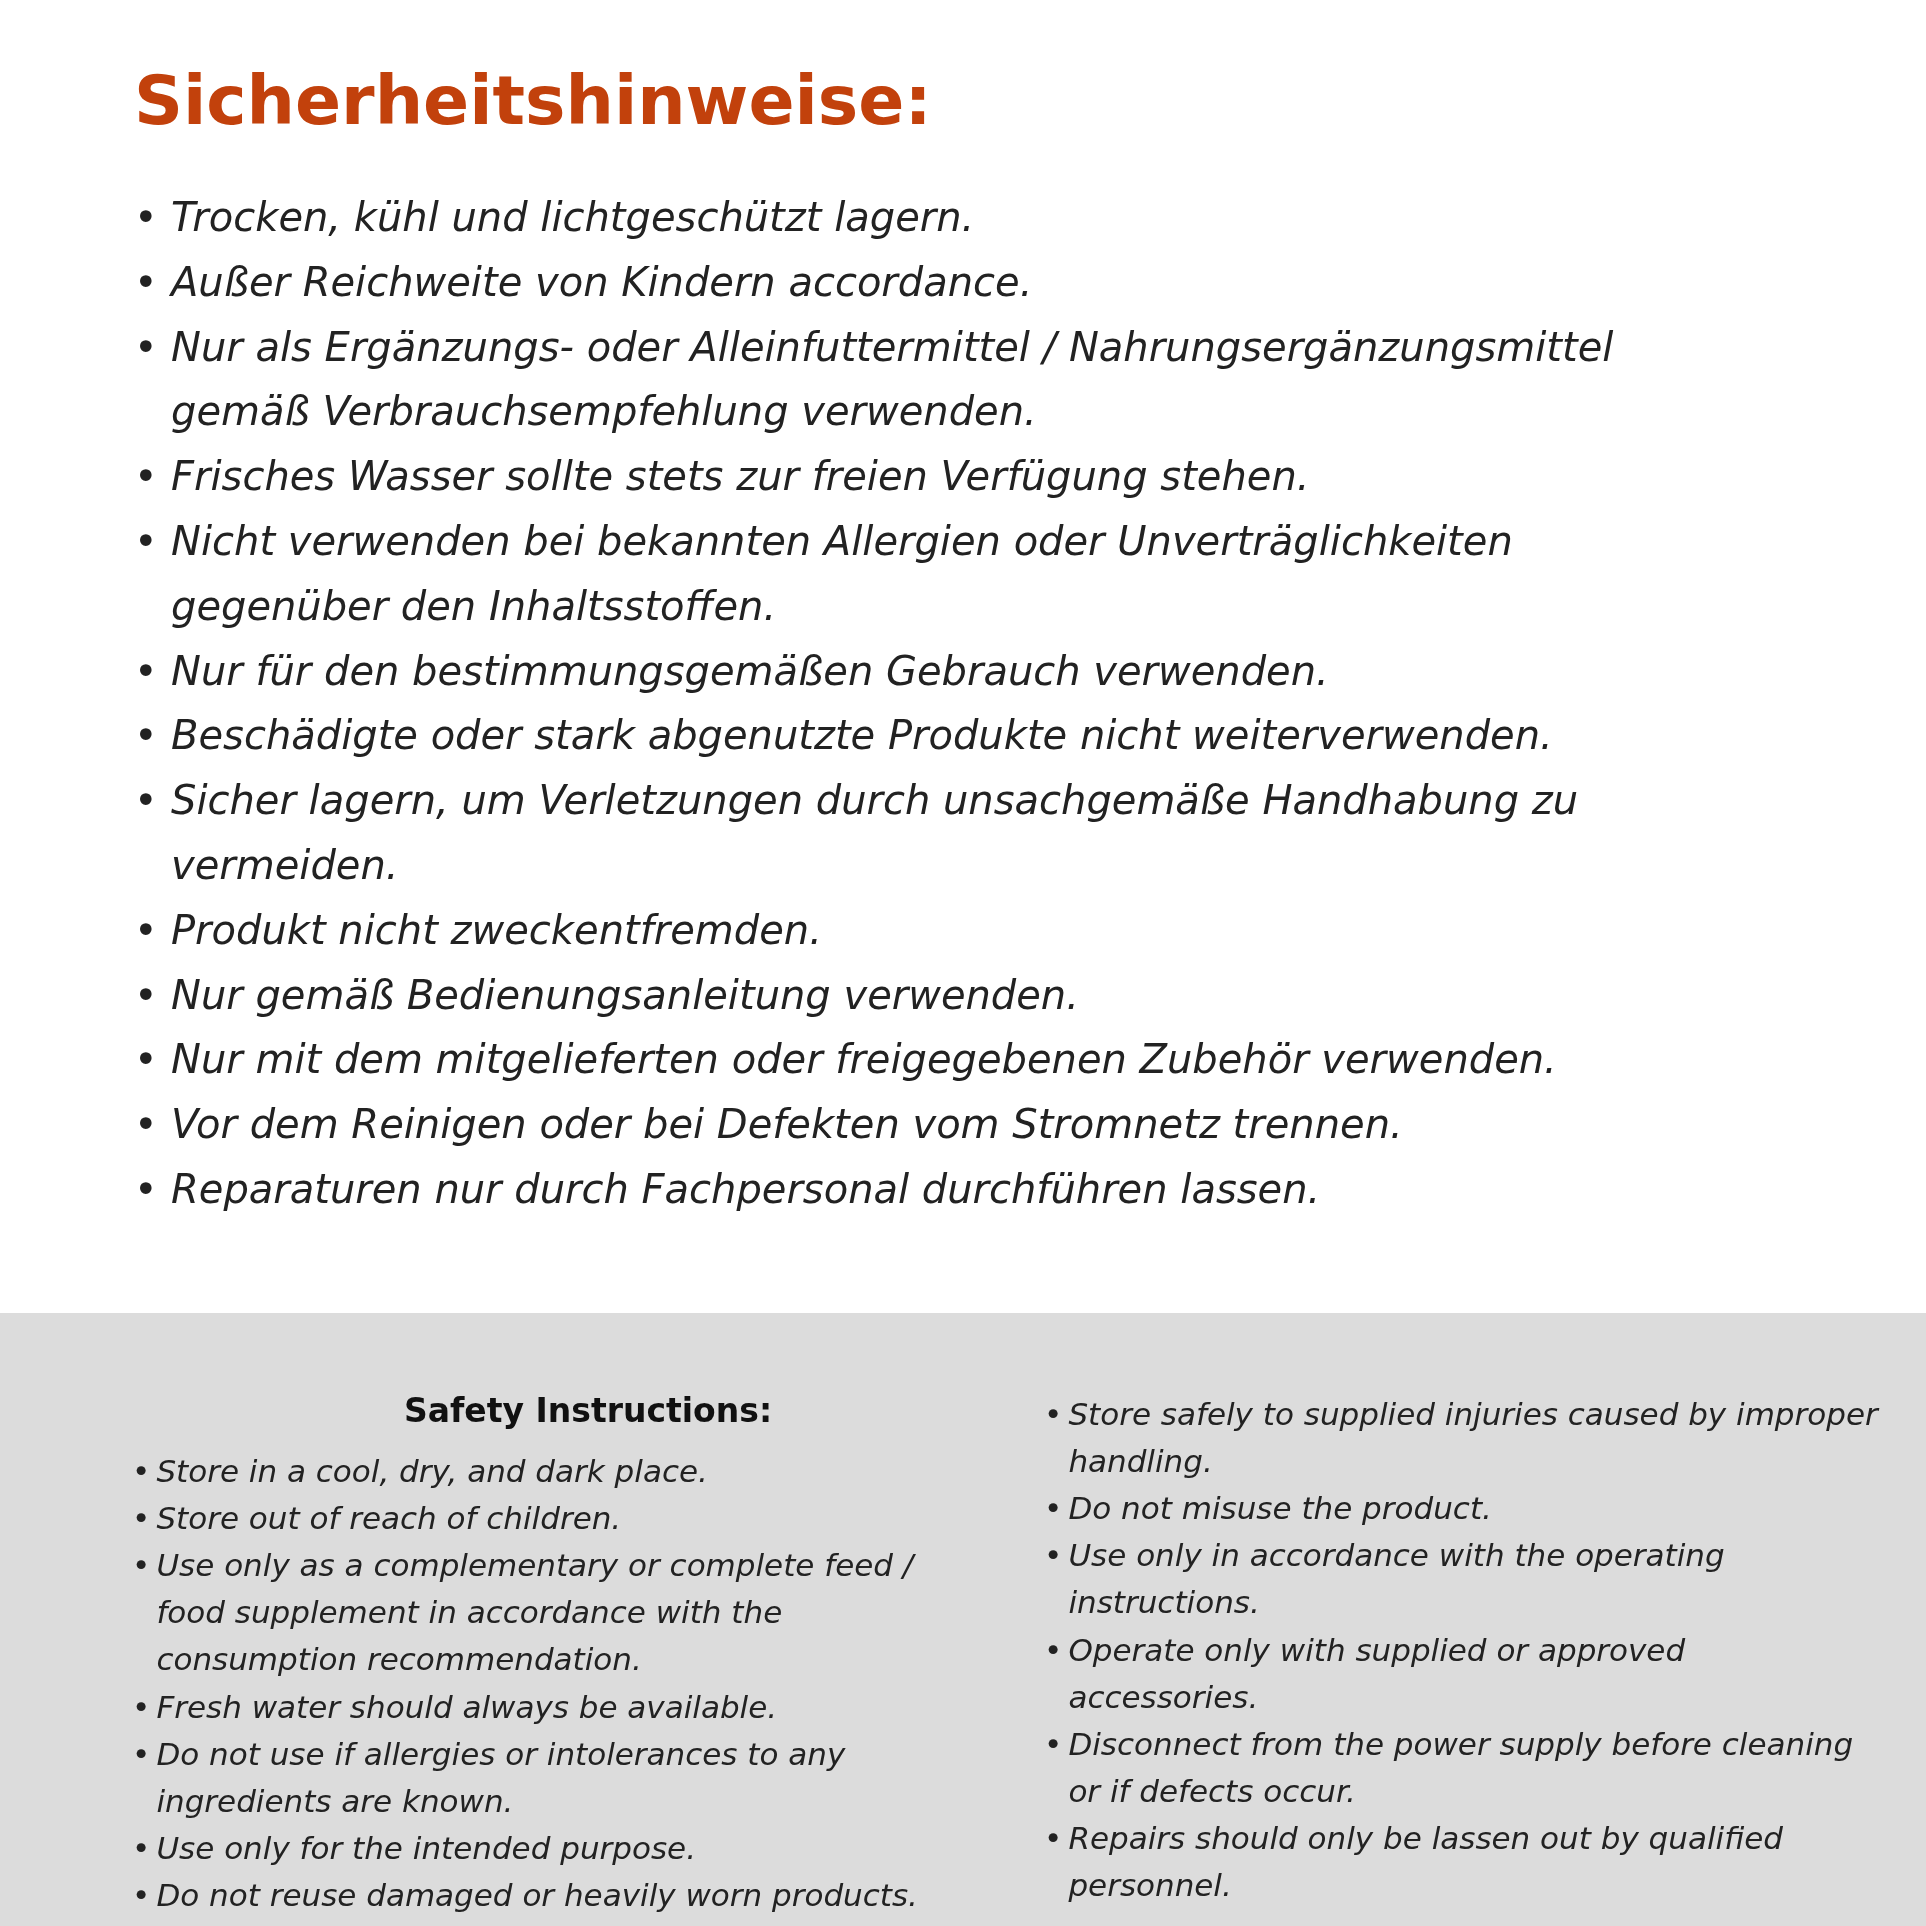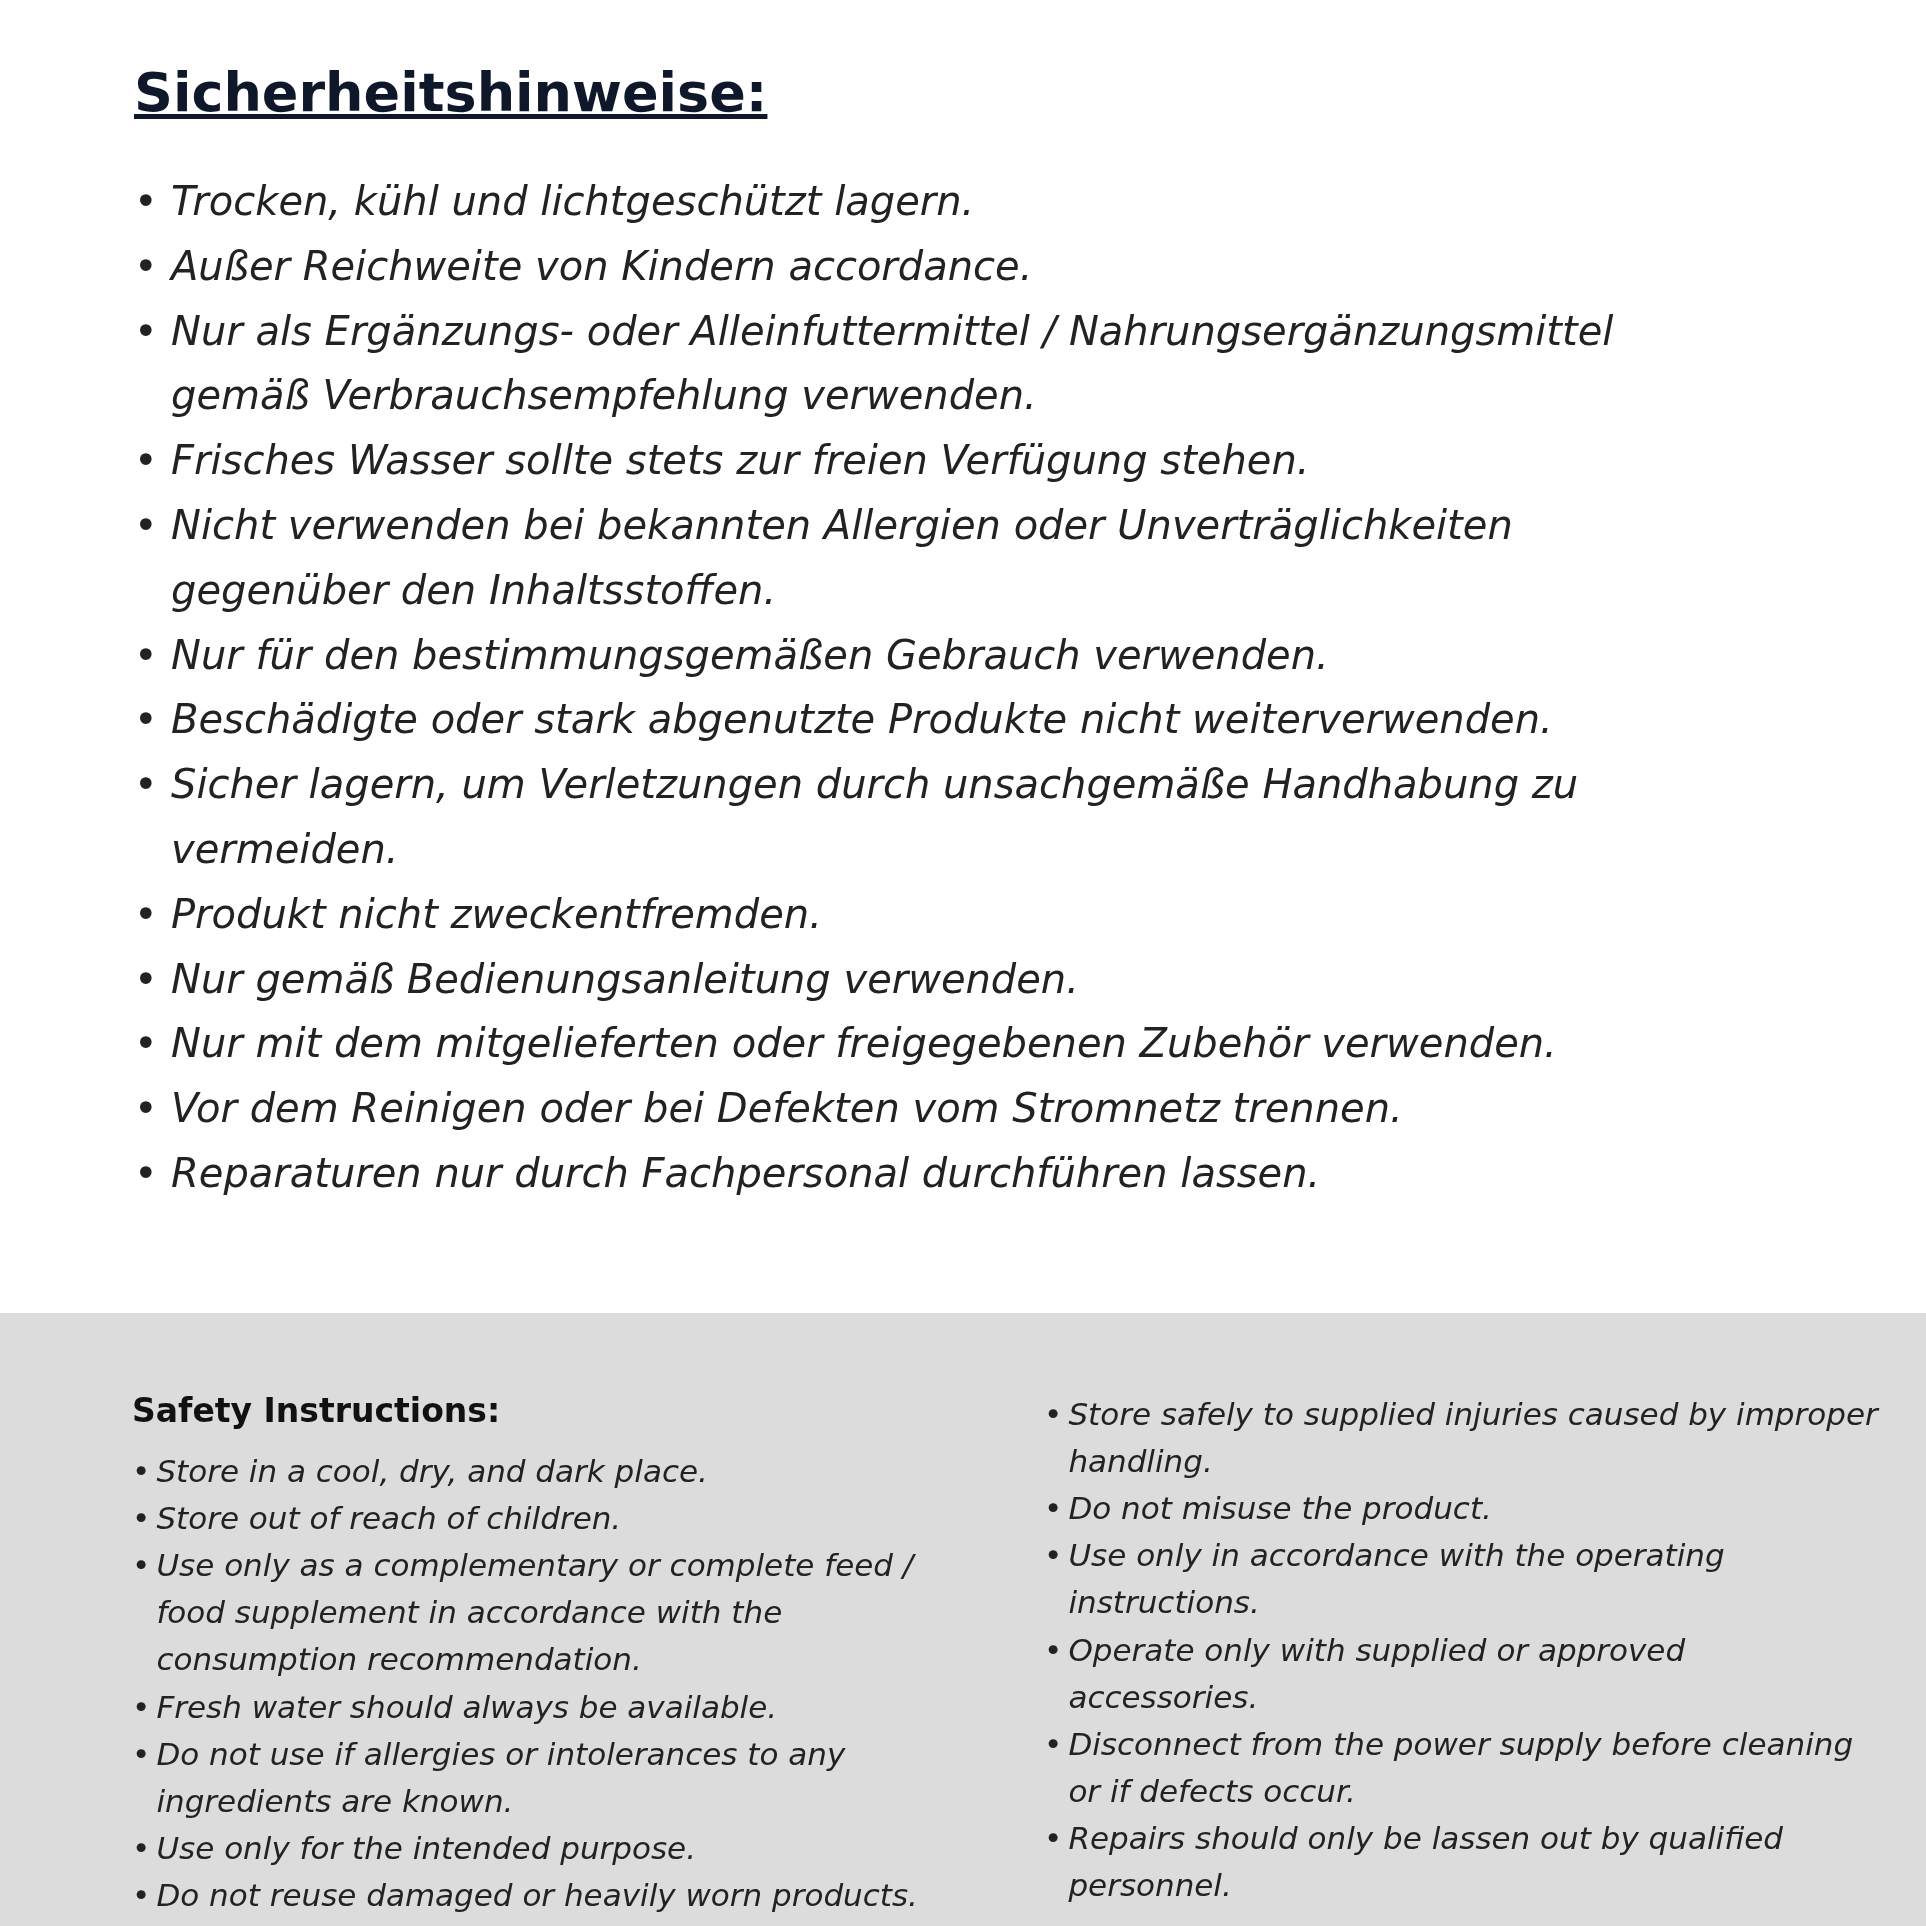--- a/index.html
+++ b/index.html
@@ -22,25 +22,24 @@
   }
 
   
   .de-section {
     background: #ffffff;
     height: 1313px;
     box-sizing: border-box;
     padding: 61px 96px 0 134px;
   }
   .de-title {
-    font-size: 54px;
+    font-size: 68px;
     font-weight: bold;
     margin: 0 0 45px 0;
-    color: #0f172a;
-    text-decoration: underline;
+    color: #c2410c;
   }
   ul.bullet-list {
     list-style: none;
     margin: 0;
     padding: 0;
   }
   .de-list {
     margin-left: 41px;
     max-width: 1509px;
     font-size: 40px;
@@ -80,20 +79,21 @@
   .en-col.right {
     flex: 0 0 auto;
     width: 835px;
     margin-left: 0;
   }
   .en-title {
     font-size: 33px;
     font-weight: bold;
     margin: 0 0 18px 0;
     color: #111111;
+    text-align: center;
   }
   .en-list {
     margin-left: 18px;
     font-size: 31px;
     line-height: 1.52;
     color: #222222;
     max-width: 854px;
   }
   .en-col.right .en-list {
     margin-left: 0;

